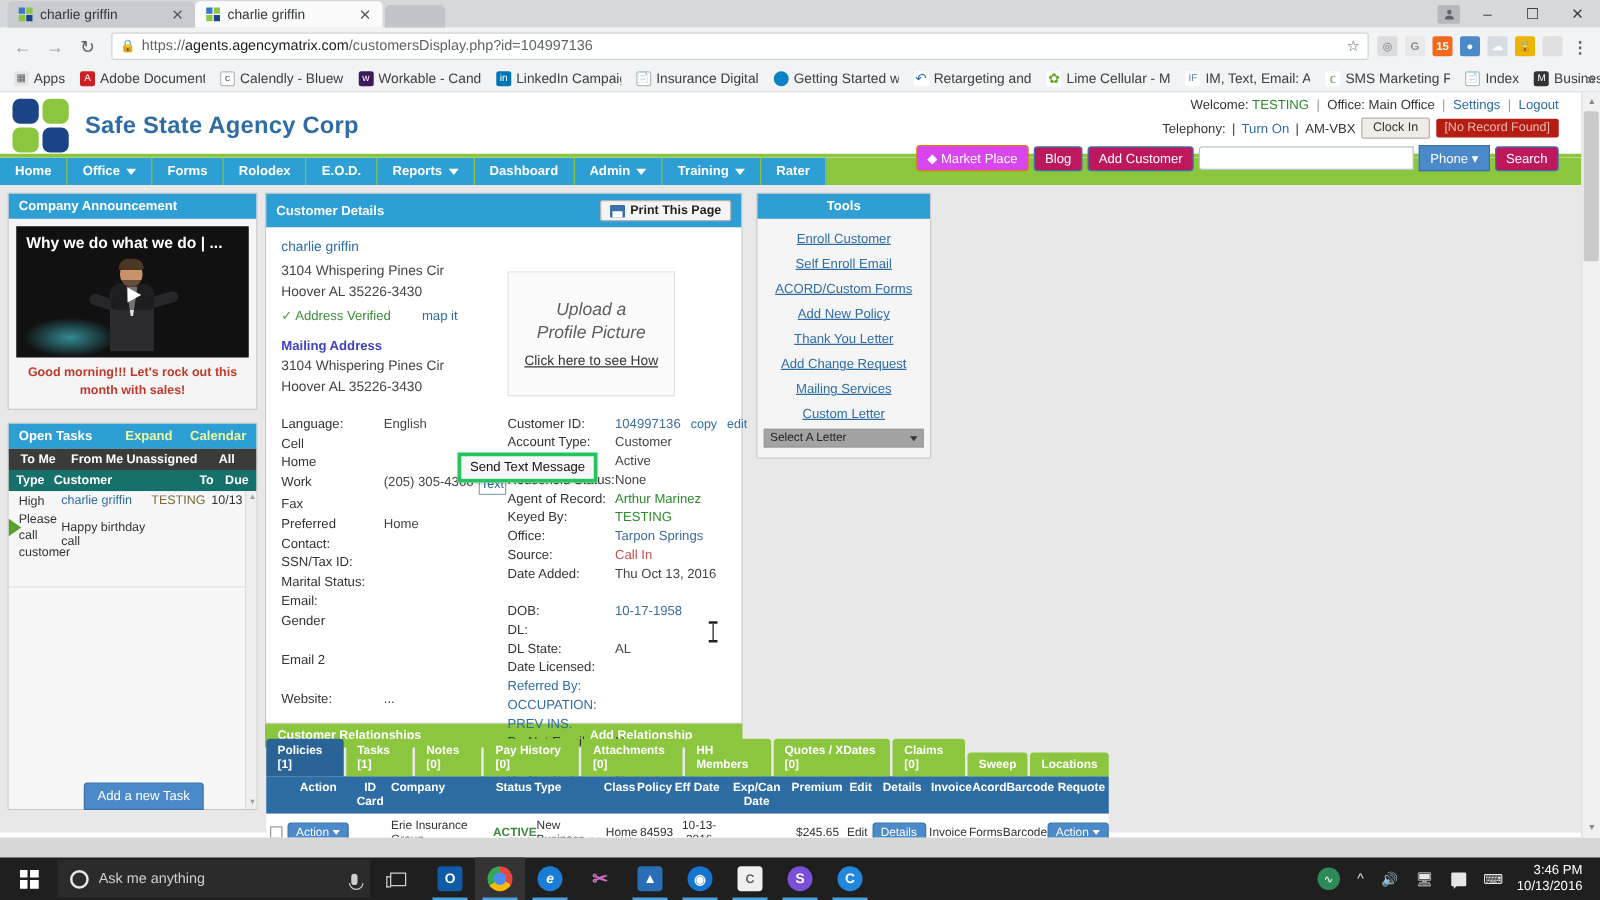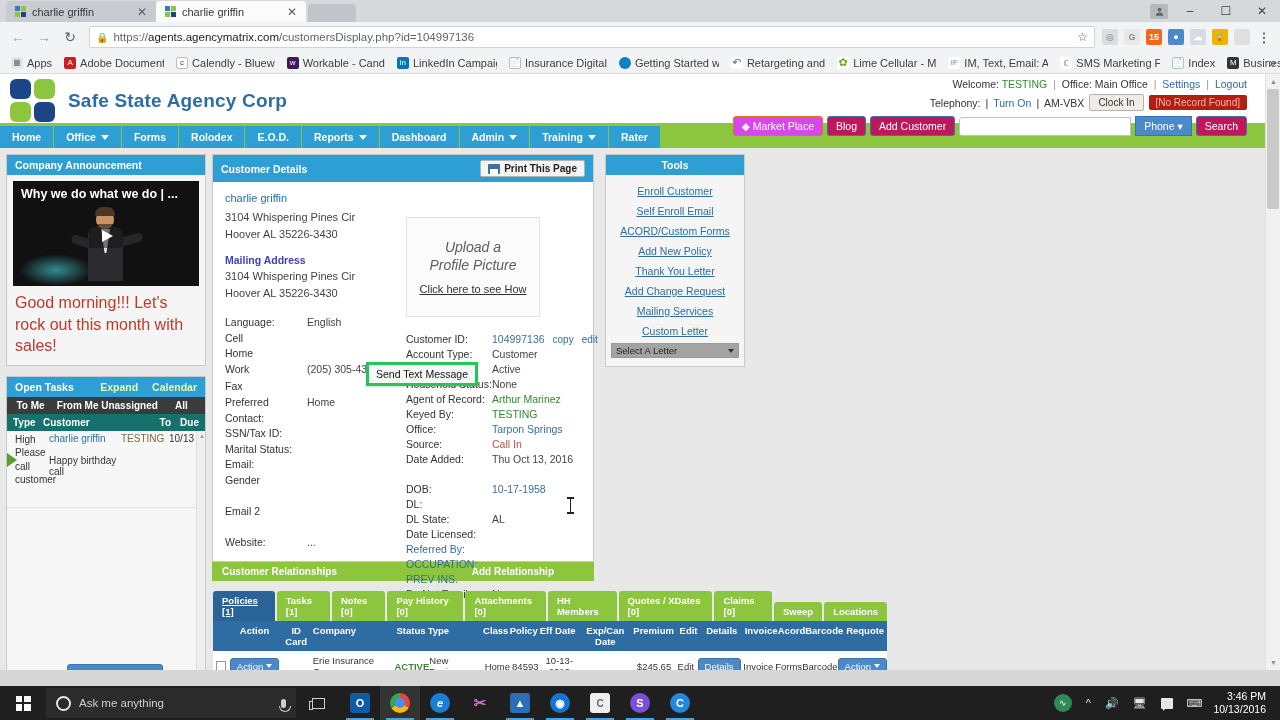--- a/index.html
+++ b/index.html
@@ -117,21 +117,21 @@
   .video-figure { position: absolute; left: 50%; top: 28px; transform: translateX(-50%); width: 56px; height: 76px; }
   .vf-head { position: absolute; left: 18px; top: 0; width: 18px; height: 20px; background: #c99368; border-radius: 50% 50% 45% 45%; }
   .vf-hair { position: absolute; left: 17px; top: -2px; width: 20px; height: 9px; background: #4a3726; border-radius: 9px 9px 2px 2px; }
   .vf-body { position: absolute; left: 10px; top: 18px; width: 35px; height: 54px; background: #2b2b30; border-radius: 8px 8px 0 0; }
   .vf-shirt { position: absolute; left: 23px; top: 20px; width: 9px; height: 24px; background: #e4e4e4; clip-path: polygon(0 0, 100% 0, 60% 100%, 40% 100%); }
   .vf-arm-l { position: absolute; left: -7px; top: 28px; width: 22px; height: 9px; background: #26262b; border-radius: 5px; transform: rotate(18deg); }
   .vf-arm-r { position: absolute; right: -9px; top: 26px; width: 24px; height: 9px; background: #26262b; border-radius: 5px; transform: rotate(-16deg); }
   .video-glow { position: absolute; left: 6px; bottom: 0; width: 74px; height: 32px; background: radial-gradient(ellipse at center, rgba(56,160,170,.85), transparent 70%); }
   .video-play { position: absolute; left: 50%; top: 52%; transform: translate(-50%,-50%); width: 34px; height: 24px; background: rgba(20,20,20,.55); border-radius: 4px; display: flex; align-items: center; justify-content: center; }
   .video-play .tri { width: 0; height: 0; border-top: 6px solid transparent; border-bottom: 6px solid transparent; border-left: 11px solid #fff; margin-left: 2px; }
-  .announce-text { color: #c0392b; font-size: 16px; padding: 6px 2px 2px 2px; line-height: 1.35; font-weight: normal; }
+  .announce-text { color: #c0392b; font-size: 10px; padding: 6px 2px 2px 2px; line-height: 1.35; font-weight: bold; text-align: center; }
 
   
   .tasks-tabs { background: #3b3b3b; display: flex; }
   .tasks-tabs div { flex: 1; text-align: center; color: #fff; font-size: 10px; font-weight: bold; padding: 3px 0; }
   .tasks-cols { background: #16706b; display: flex; color: #fff; font-size: 10px; font-weight: bold; padding: 3px 0; }
   .tasks-cols .c1 { width: 36px; padding-left: 6px; }
   .tasks-cols .c2 { flex: 1; }
   .tasks-cols .c3 { width: 48px; text-align: right; }
   .tasks-cols .c4 { width: 34px; text-align: right; padding-right: 6px; }
   .tasks-body { background: #f7f7f7; position: relative; height: 254px; }
@@ -195,21 +195,21 @@
   .tools-head { background: #2e9fd4; color: #fff; font-size: 10.5px; font-weight: bold; text-align: center; padding: 4px; }
   .tools-body { padding: 6px 5px 8px 5px; }
   .tool-link { display: block; text-align: center; color: #2e6da4; font-size: 10.5px; padding: 4px 0; }
   .tools-select { width: 100%; height: 15px; font-size: 9.5px; border: 1px solid #9a9a9a; background: #a3a3a3; display: flex; align-items: center; justify-content: space-between; padding: 0 4px; color: #222; margin-top: 2px; }
   .tools-select .cv { width:0;height:0;border-left:3px solid transparent;border-right:3px solid transparent;border-top:4px solid #333; }
 
   
   .policies { position: absolute; left: 213px; top: 443px; width: 674px; }
   .pol-tabs { display: flex; gap: 2px; align-items: flex-end; }
   .pol-tab { background: #8cc63f; color: #fff; font-size: 9.5px; font-weight: bold; padding: 4px 9px; border-radius: 3px 3px 0 0; }
-  .pol-tab.active { background: #2a6496; text-decoration: underline; }
+  .pol-tab.active { background: #2a6496; }
   .pol-head { background: #2e6da4; color: #fff; display: flex; font-size: 9.5px; font-weight: bold; padding: 4px 0; }
   .pol-row { background: #fff; display: flex; align-items: center; font-size: 9.5px; color: #333; padding: 4px 0; border-bottom: 1px solid #e6e6e6; }
   .pol-row .green { color: #3a8a3a; font-weight: bold; }
   .cell { text-align: center; }
   .c-chk { width: 22px; display:flex; justify-content:center; }
   .c-action { width: 66px; display: flex; justify-content: center; }
   .c-idcard { width: 44px; }
   .c-company { width: 108px; }
   .c-status { width: 44px; }
   .c-type { width: 72px; }
@@ -527,20 +527,25 @@
             <span>Customer Details</span>
             <span class="btn-print">
               <span class="printer"></span>
               <span>Print This Page</span>
             </span>
           </div>
           <div class="cust-body">
             <div class="cust-name">charlie griffin</div>
             <div class="addr-line">3104 Whispering Pines Cir</div>
             <div class="addr-line">Hoover AL 35226-3430</div>
+            <div class="verified">
+              <span class="check">✓</span>
+              <span>Address Verified</span>
+              <span class="mapit">map it</span>
+            </div>
             <div class="mail-head">Mailing Address</div>
             <div class="addr-line">3104 Whispering Pines Cir</div>
             <div class="addr-line">Hoover AL 35226-3430</div>
 
             <div class="fields-left">
               <div class="kv">
                   <span class="k">Language:</span>
                   <span class="v">English</span>
                 </div>
               <div class="kv">

